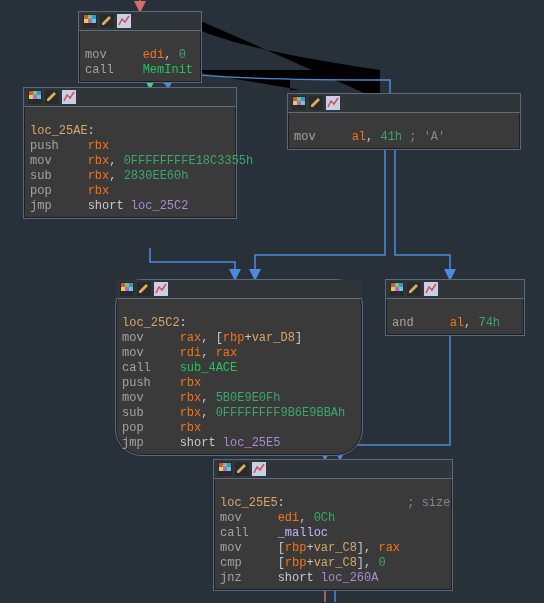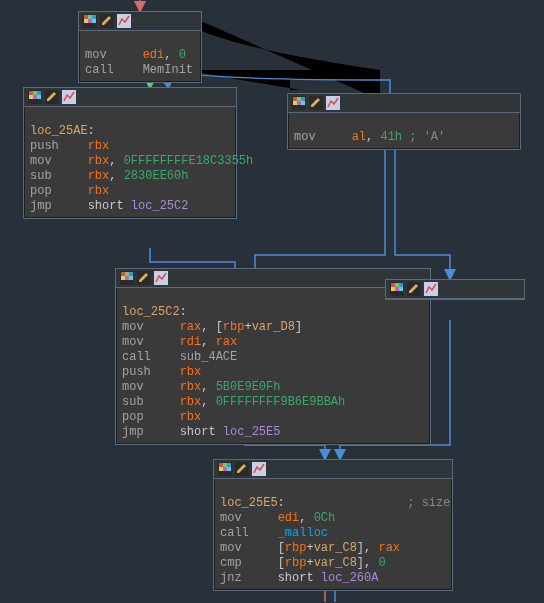--- a/index.html
+++ b/index.html
@@ -43,22 +43,22 @@
     white-space: pre;
     color: #c8c8c8;
     line-height: 15px;
   }
   .label { color: #d8a76a; }
   .mnem { color: #a3a3a3; }
   .reg { color: #f97316; }
   .num { color: #3aa86c; }
   .locref { color: #a88cd8; }
   .cmt { color: #808890; }
-  .call-target { color: #a3a3a3; }
-  .call-lib { color: #0ea5e9; margin-top: 12px; }
+  .call-target { color: #22c55e; }
+  .call-lib { color: #c4b5fd; margin-top: 12px; }
 </style>
 </head>
 <body>
 
 <svg class="edges">
   <defs>
     <marker id="arr-blue" markerWidth="8" markerHeight="8" refX="6" refY="4" orient="auto">
       <path d="M0,0 L8,4 L0,8 Z" fill="#4c8bdb"></path>
     </marker>
     <marker id="arr-green" markerWidth="8" markerHeight="8" refX="6" refY="4" orient="auto">
@@ -164,21 +164,21 @@
       </svg>
     <svg>
         <rect width="14" height="14" fill="#c8d0e8"></rect>
         <path d="M2,11 L5,5 L8,8 L12,2" stroke="#d84c4c" stroke-width="1.5" fill="none"></path>
       </svg>
   </div>
   <div class="code">
 <span class="mnem">mov</span>     <span class="reg">al</span><span>, </span><span class="num">41h</span><span class="cmt"> ; 'A'</span></div>
 </div>
 
-<div class="node" style="left:115px;top:268px;width:316px;">
+<div class="node" style="left:115px;top:279px;width:248px;border-radius:27px;">
   <div class="toolbar">
     <svg>
         <rect width="14" height="14" fill="#2a2a2a"></rect>
         <rect x="1" y="1" width="4" height="4" fill="#d8504c"></rect>
         <rect x="5" y="1" width="4" height="4" fill="#5cd85c"></rect>
         <rect x="9" y="1" width="4" height="4" fill="#4c8bdb"></rect>
         <rect x="1" y="5" width="4" height="4" fill="#d8d850"></rect>
         <rect x="5" y="5" width="4" height="4" fill="#d850d8"></rect>
         <rect x="9" y="5" width="4" height="4" fill="#50d8d8"></rect>
       </svg>
@@ -216,20 +216,22 @@
       </svg>
     <svg>
         <rect width="14" height="14" fill="#2a2a2a"></rect>
         <path d="M2,11 L4,11 L11,4 L9,2 L2,9 Z" fill="#d8b060"></path>
       </svg>
     <svg>
         <rect width="14" height="14" fill="#c8d0e8"></rect>
         <path d="M2,11 L5,5 L8,8 L12,2" stroke="#d84c4c" stroke-width="1.5" fill="none"></path>
       </svg>
   </div>
+  <div class="code">
+<span class="mnem">and</span>     <span class="reg">al</span><span>, </span><span class="num">74h</span></div>
 </div>
 
 <div class="node" style="left:213px;top:459px;width:240px;">
   <div class="toolbar">
     <svg>
         <rect width="14" height="14" fill="#2a2a2a"></rect>
         <rect x="1" y="1" width="4" height="4" fill="#d8504c"></rect>
         <rect x="5" y="1" width="4" height="4" fill="#5cd85c"></rect>
         <rect x="9" y="1" width="4" height="4" fill="#4c8bdb"></rect>
         <rect x="1" y="5" width="4" height="4" fill="#d8d850"></rect>

